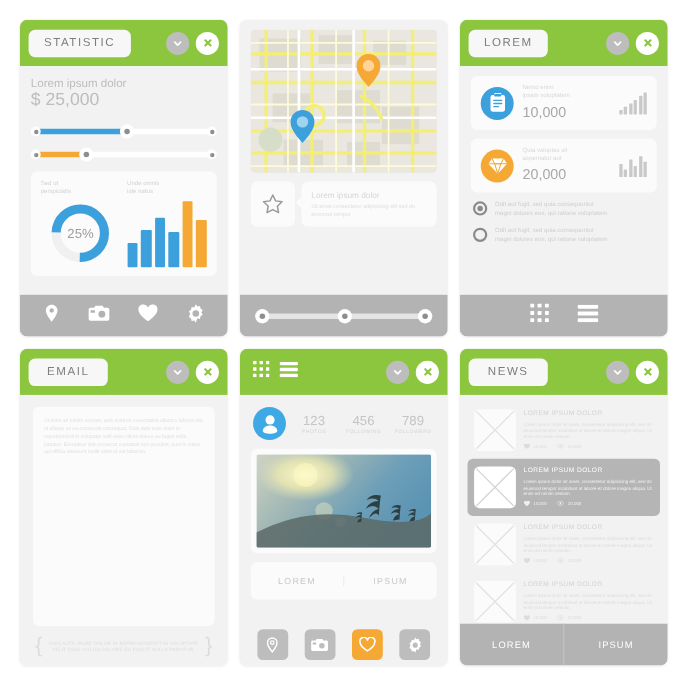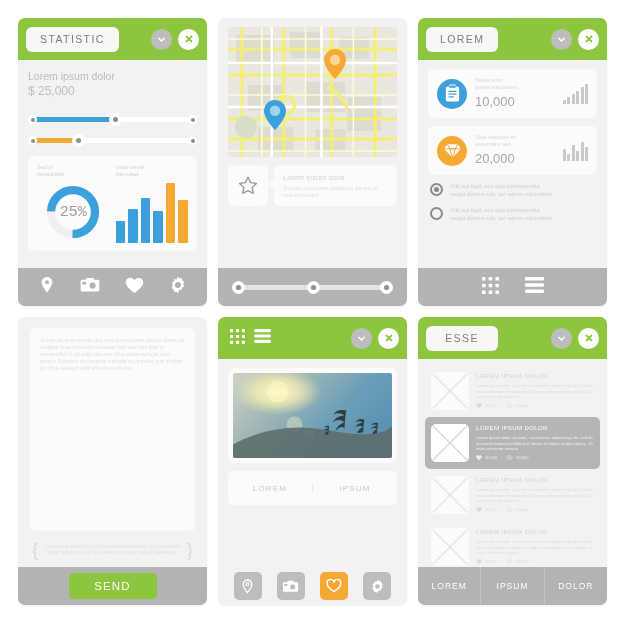--- a/index.html
+++ b/index.html
@@ -81,39 +81,39 @@
     height: 38px;
     flex: 0 0 38px;
     display: flex;
     align-items: center;
     justify-content: space-around;
     padding: 0 8px;
   }
 
   
   .stat-title { color: #bdbdbd; font-size: 10.5px; line-height: 14px; }
-  .stat-value { color: #bdbdbd; font-size: 12px; line-height: 16px; margin-bottom: 9px; }
+  .stat-value { color: #bdbdbd; font-size: 16px; line-height: 16px; margin-bottom: 9px; }
   .slider { position: relative; height: 13px; margin: 5px 0 3px; display:flex; align-items:center; }
   .track { position:absolute; left:3px; right:3px; height:5px; background:#ffffff; border-radius:3px; }
   .fill { position:absolute; left:3px; height:5px; border-radius:3px; }
   .fill.blue { background:#3ca0dd; }
   .fill.orange { background:#f5a833; }
   .knob { position:absolute; width:13px; height:13px; border-radius:50%; background:#ffffff;
           display:flex; align-items:center; justify-content:center; }
   .knob::after { content:""; width:5px; height:5px; border-radius:50%; background:#8e8e8e; }
   .knob.sm { width:9px; height:9px; }
   .knob.sm::after { width:4px; height:4px; }
   .card {
     background:#fbfbfb; border-radius:6px; padding:8px 9px; margin-top:4px;
   }
   .chart-row { display:flex; gap:6px; }
   .chart-half { flex:1; min-width:0; }
   .chart-lbl { color:#d2d2d2; font-size:5.5px; line-height:7px; margin-bottom:3px; }
   .donut-wrap { display:flex; align-items:center; justify-content:center; height:62px; }
-  .pct { position:absolute; font-size:15px; color:#9d9d9d;font-family:Liberation Mono, monospace; }
+  .pct { position:absolute; font-size:12px; color:#9d9d9d; }
   .bars { display:flex; align-items:flex-end; gap:3px; height:62px; }
   .bar { flex:1; border-radius:1px; }
   .bar.blue { background:#3ca0dd; }
   .bar.orange { background:#f5a833; }
 
   
   .map-box { border-radius:4px; overflow:hidden; height:130px; position:relative; background:#e8e6de; }
   .map-row { display:flex; gap:6px; margin-top:8px; align-items:stretch; }
   .star-box { background:#fbfbfb; border-radius:6px; width:40px; display:flex; align-items:center; justify-content:center; }
   .bubble { position:relative; flex:1; background:#fbfbfb; border-radius:6px; padding:8px 9px; }
@@ -486,30 +486,42 @@
               <rect x="0" y="0" width="19" height="3.6" rx="1.2"></rect>
               <rect x="0" y="6.2" width="19" height="3.6" rx="1.2"></rect>
               <rect x="0" y="12.4" width="19" height="3.6" rx="1.2"></rect>
             </g>
           </svg>
       </span>
     </div>
   </div>
 
   <div class="screen">
+    <div class="hdr">
+      <div class="pill">EMAIL</div>
+      <div class="hdr-right">
+        <div class="circ grey">
+          <svg width="9" height="9" viewBox="0 0 10 10">
+              <path d="M2 3.6 L5 6.6 L8 3.6" stroke="#fff" stroke-width="1.7" fill="none" stroke-linecap="round" stroke-linejoin="round"></path>
+            </svg>
+        </div>
+        <div class="circ white">
+          <svg width="10" height="10" viewBox="0 0 10 10">
+              <path d="M2.6 2.6 L7.4 7.4 M7.4 2.6 L2.6 7.4" stroke="#8cc63e" stroke-width="1.9" stroke-linecap="round"></path>
+            </svg>
+        </div>
+      </div>
+    </div>
     <div class="body" style="padding:11px 12px 4px;">
       <div class="textarea">Ut enim ad minim veniam, quis nostrud exercitation ullamco laboris nisi ut aliquip ex ea commodo consequat. Duis aute irure dolor in reprehenderit in voluptate velit esse cillum dolore eu fugiat nulla pariatur. Excepteur sint occaecat cupidatat non proident, sunt in culpa qui officia deserunt mollit anim id est laborum.</div>
       <div class="quote">
         <span class="brace">{</span>
         <span class="quote-txt">DUIS AUTE IRURE DOLOR IN REPREHENDERIT IN VOLUPTATE VELIT ESSE CILLUM DOLORE EU FUGIAT NULLA PARIATUR.</span>
         <span class="brace">}</span>
       </div>
-    </div>
-    <div class="foot" style="justify-content:center;">
-      <div class="send-btn">SEND</div>
     </div>
   </div>
 
   <div class="screen">
     <div class="hdr">
       <div class="hdr-icon-left">
         <span>
           <svg width="15" height="15" viewBox="0 0 17 17">
               <g fill="#fff">
                 <rect x="0" y="0" width="3.6" height="3.6" rx=".6"></rect>
@@ -541,20 +553,40 @@
             </svg>
         </div>
         <div class="circ white">
           <svg width="10" height="10" viewBox="0 0 10 10">
               <path d="M2.6 2.6 L7.4 7.4 M7.4 2.6 L2.6 7.4" stroke="#8cc63e" stroke-width="1.9" stroke-linecap="round"></path>
             </svg>
         </div>
       </div>
     </div>
     <div class="body">
+      <div class="prof-row">
+        <div class="avatar">
+          <svg width="17" height="19" viewBox="0 0 18 20">
+              <circle cx="9" cy="6" r="4.4" fill="#fff"></circle>
+              <path d="M9 11.4c-4.3 0-7 2.6-7 5.4 0 1.6 3.1 2.6 7 2.6s7-1 7-2.6c0-2.8-2.7-5.4-7-5.4z" fill="#fff"></path>
+            </svg>
+        </div>
+        <div class="stat-cell">
+          <div class="stat-n">123</div>
+          <div class="stat-l">PHOTOS</div>
+        </div>
+        <div class="stat-cell">
+          <div class="stat-n">456</div>
+          <div class="stat-l">FOLLOWING</div>
+        </div>
+        <div class="stat-cell">
+          <div class="stat-n">789</div>
+          <div class="stat-l">FOLLOWERS</div>
+        </div>
+      </div>
 
       <div class="photo-card">
         <div class="photo">
           <svg width="100%" height="100%" viewBox="0 0 160 86" preserveAspectRatio="none">
             <defs>
               <linearGradient id="skyg" x1="0" y1="0" x2="1" y2="0.5">
                 <stop offset="0%" stop-color="#cfd4c4"></stop>
                   <stop offset="38%" stop-color="#9fb6b4"></stop>
                 <stop offset="70%" stop-color="#6d9fb8"></stop>
                   <stop offset="100%" stop-color="#5b93b2"></stop>
@@ -609,21 +641,21 @@
         <svg width="15" height="15" viewBox="0 0 18 18">
             <path d="M9 0.6l1.4 2 2.4-.5.5 2.4 2 1.4-1.2 2.1 1.2 2.1-2 1.4-.5 2.4-2.4-.5L9 17.4l-1.4-2-2.4.5-.5-2.4-2-1.4L3.9 9 2.7 6.9l2-1.4.5-2.4 2.4.5z" fill="#fff"></path>
             <circle cx="9" cy="9" r="2.8" fill="#bdbdbd"></circle>
           </svg>
       </div>
     </div>
   </div>
 
   <div class="screen">
     <div class="hdr">
-      <div class="pill">ESSE</div>
+      <div class="pill">NEWS</div>
       <div class="hdr-right">
         <div class="circ grey">
           <svg width="9" height="9" viewBox="0 0 10 10">
               <path d="M2 3.6 L5 6.6 L8 3.6" stroke="#fff" stroke-width="1.7" fill="none" stroke-linecap="round" stroke-linejoin="round"></path>
             </svg>
         </div>
         <div class="circ white">
           <svg width="10" height="10" viewBox="0 0 10 10">
               <path d="M2.6 2.6 L7.4 7.4 M7.4 2.6 L2.6 7.4" stroke="#8cc63e" stroke-width="1.9" stroke-linecap="round"></path>
             </svg>
@@ -737,18 +769,17 @@
               <span>20,000</span>
             </span>
           </div>
         </div>
       </div>
     </div>
     <div class="foot" style="padding:0;">
       <div class="news-tabs">
         <div class="news-tab">LOREM</div>
         <div class="news-tab">IPSUM</div>
-        <div class="news-tab">DOLOR</div>
       </div>
     </div>
   </div>
 
 </div>
 
 </body></html>

